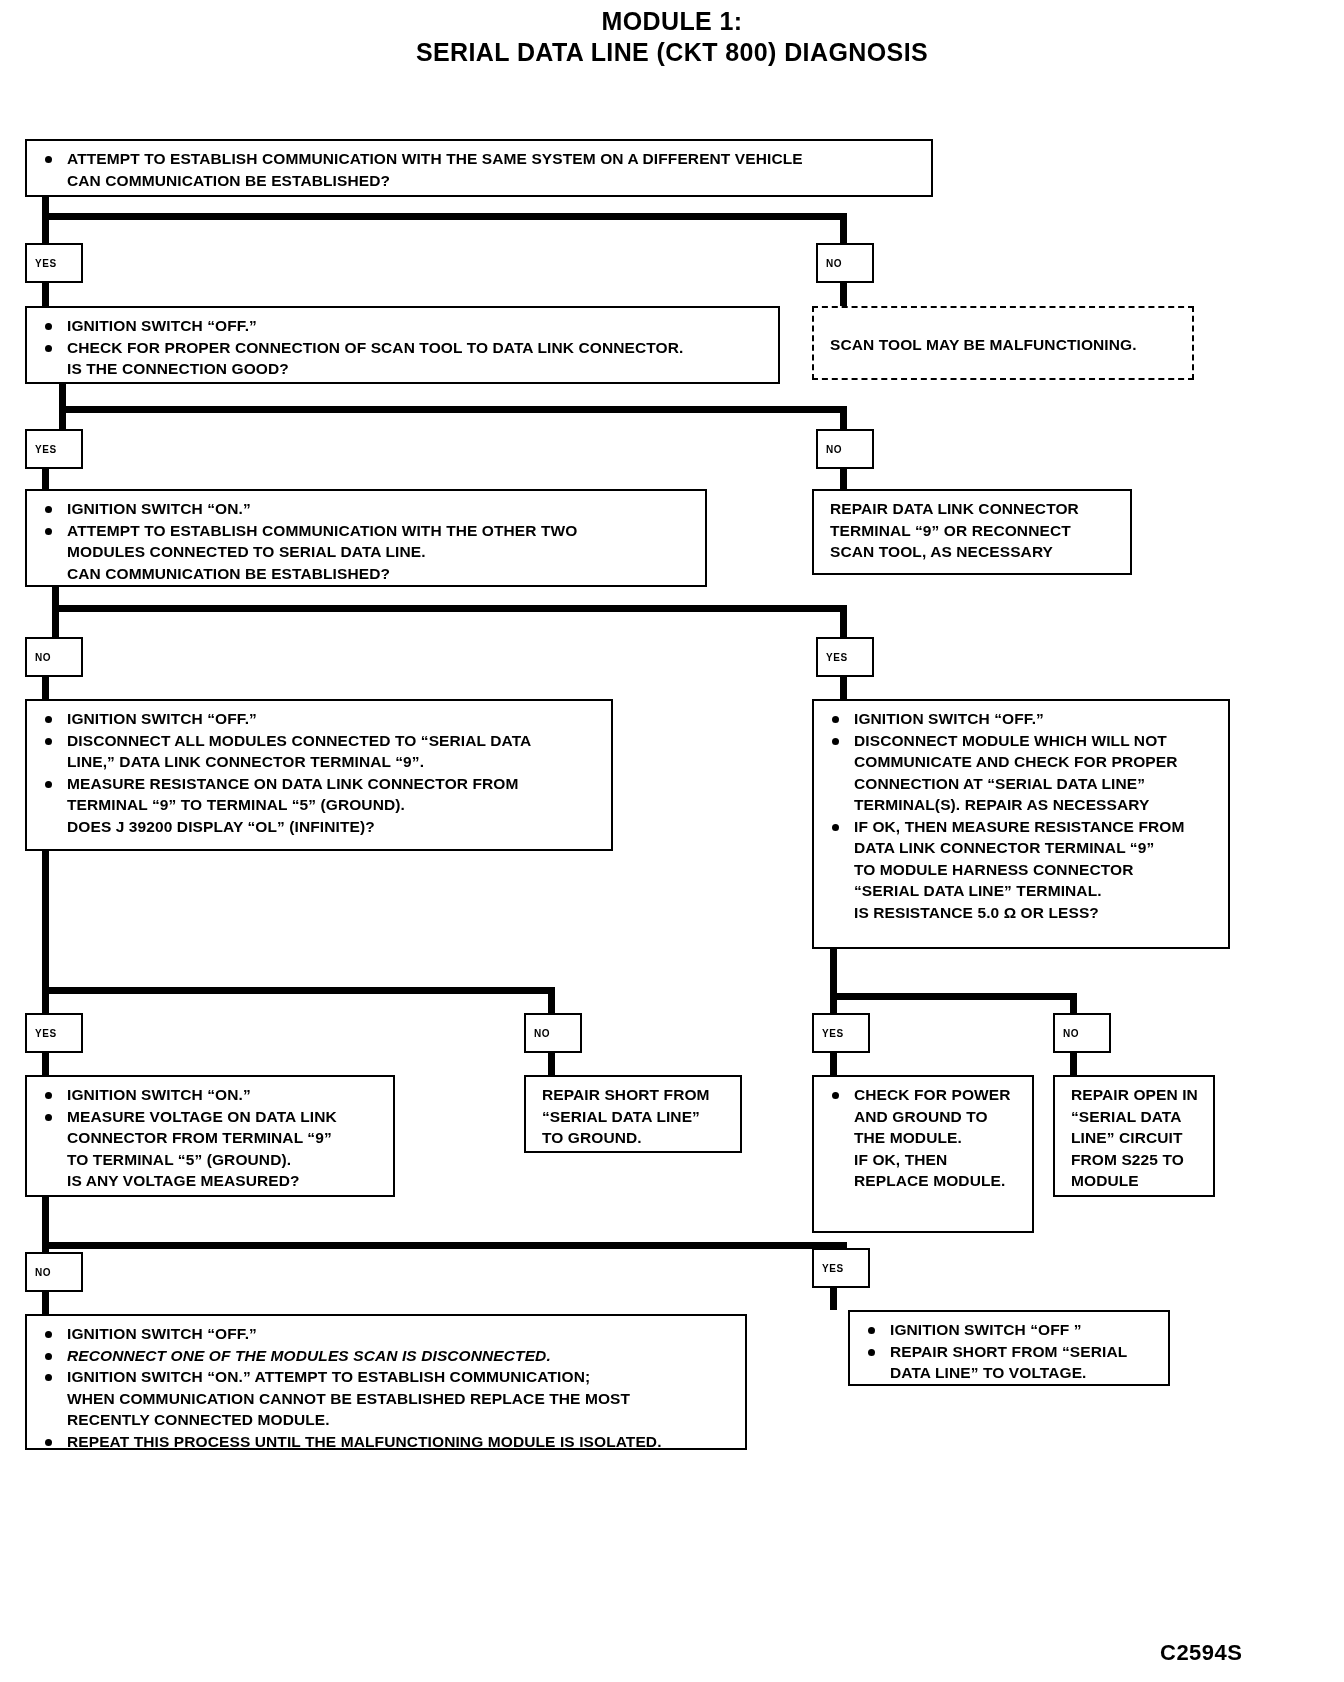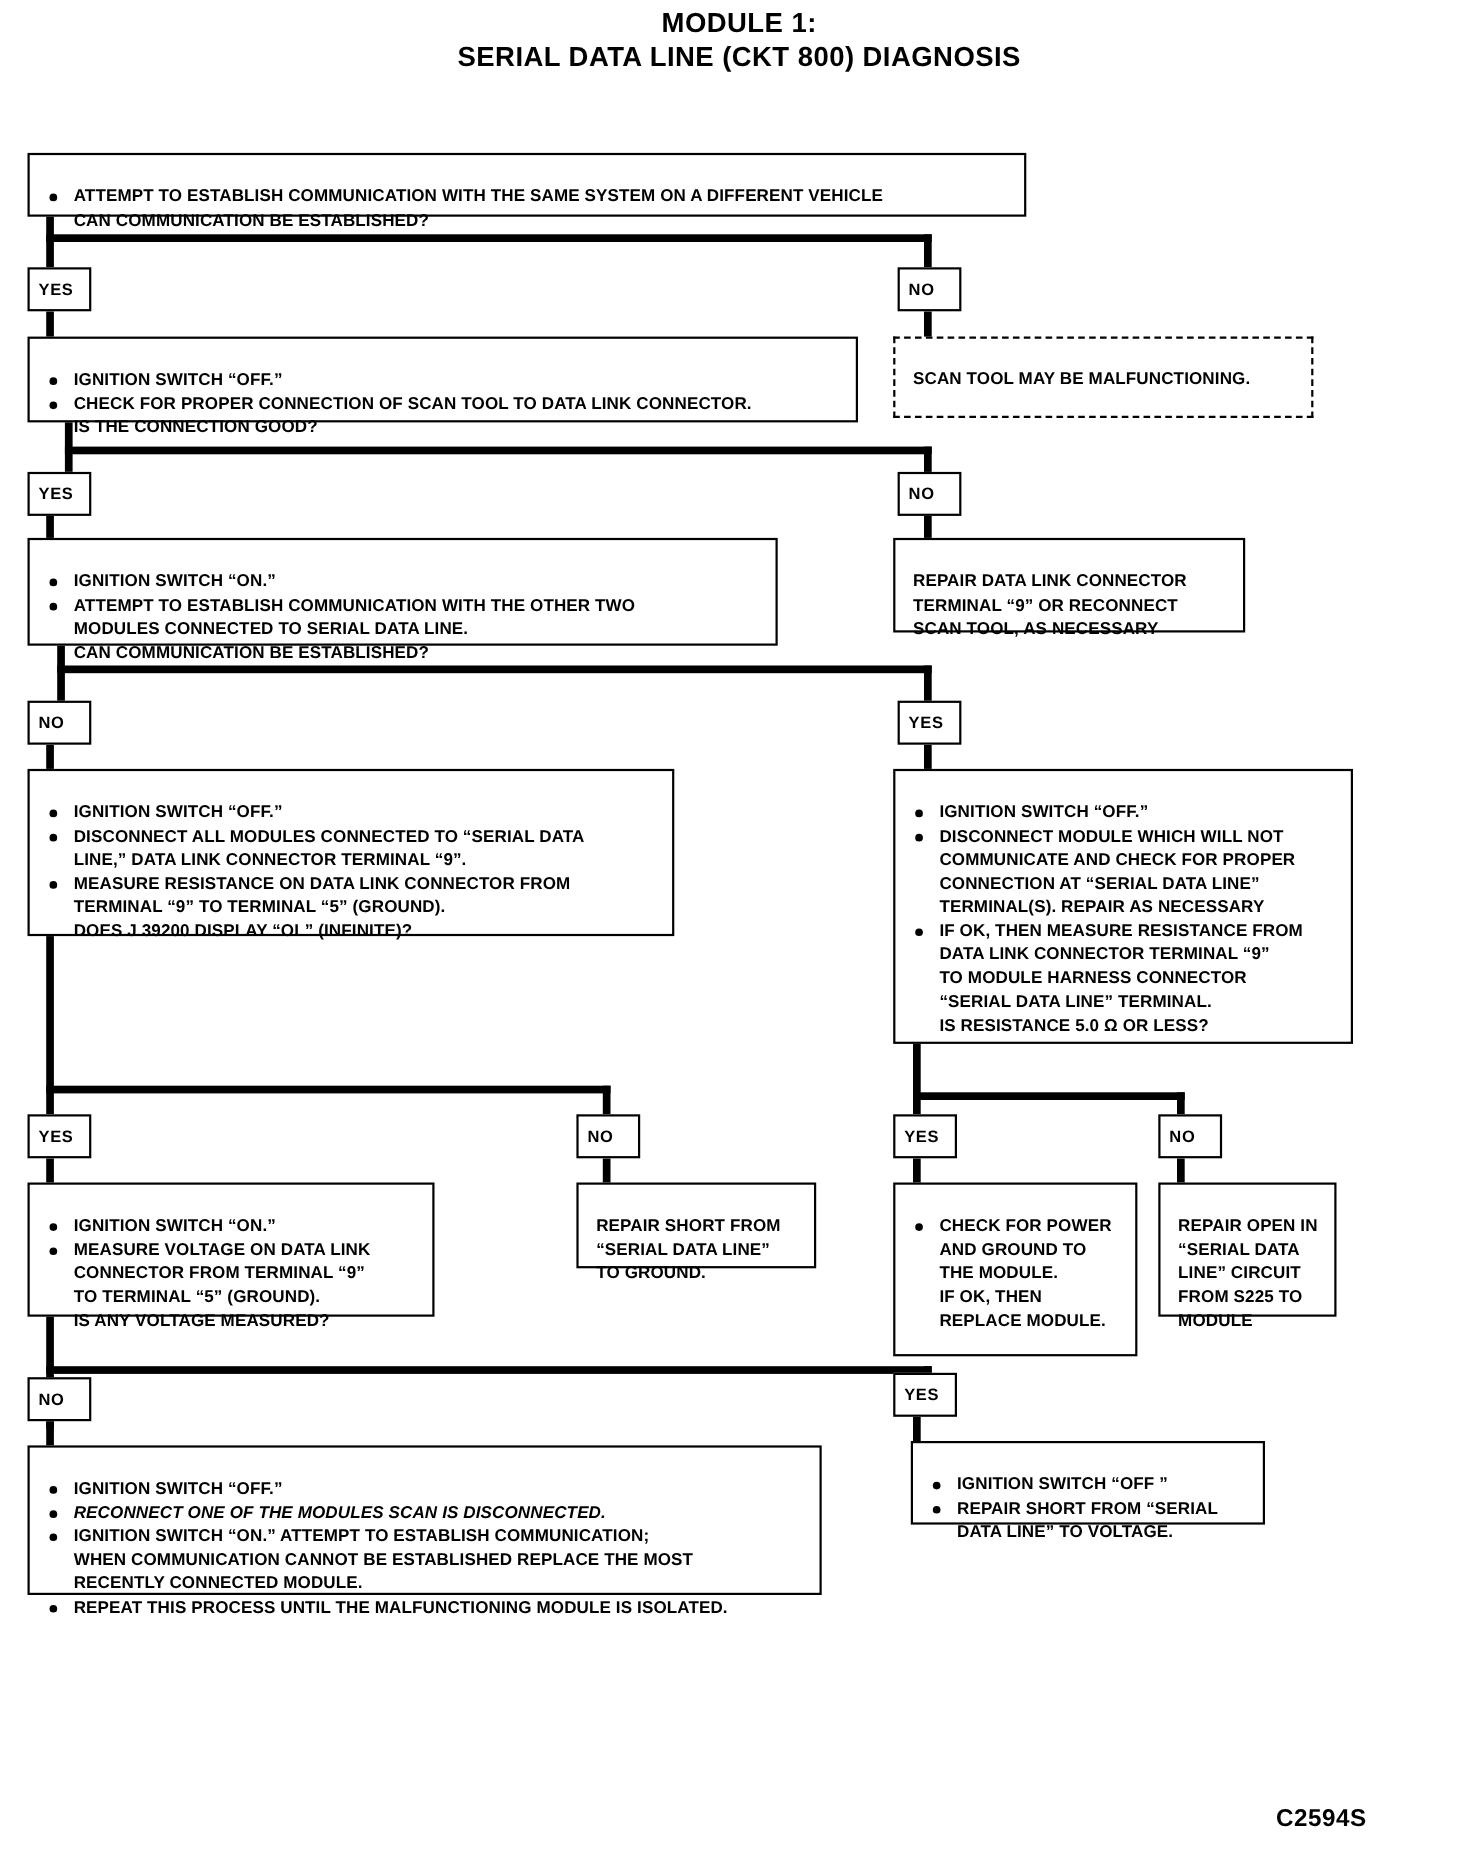--- a/index.html
+++ b/index.html
@@ -15,21 +15,21 @@
     position:absolute;left:0;width:1344px;text-align:center;
     font-weight:bold;letter-spacing:.4px;
   }
   .title .l1{font-size:25px;line-height:30px;}
   .title .l2{font-size:25px;line-height:32px;}
 
   
   .box{
     position:absolute;box-sizing:border-box;
     border:2.5px solid #000;background:#fff;
-    padding:27px 10px 8px 10px;
+    padding:7px 10px 8px 10px;
   }
   .box.dashed{border:2.5px dashed #000;}
 
   
   .li{
     position:relative;padding-left:30px;
     font-size:15.5px;line-height:21.5px;font-weight:bold;
     letter-spacing:.1px;white-space:pre-line;
   }
   .li.bul::before{
@@ -39,21 +39,21 @@
   .li.ital{font-style:italic;}
   .li.plain{padding-left:6px;}
   .li.nb{padding-left:30px;}
 
   
   .tag{
     position:absolute;box-sizing:border-box;
     border:2.5px solid #000;background:#fff;
     display:flex;align-items:center;justify-content:flex-start;
     padding-left:8px;
-    font-size:15px;font-weight:bold;letter-spacing:.6px;
+    font-size:10px;font-weight:bold;letter-spacing:.6px;
     width:58px;height:40px;
     z-index:3;
   }
 
   
   .v{position:absolute;background:#000;width:7px;z-index:1;}
   .h{position:absolute;background:#000;height:7px;z-index:1;}
 
   
   .code{
@@ -234,21 +234,21 @@
 
   <div class="box" style="left:25px;top:1314px;width:722px;height:136px;">
     <div class="li bul">IGNITION SWITCH “OFF.”</div>
     <div class="li bul ital">RECONNECT ONE OF THE MODULES SCAN IS DISCONNECTED.</div>
     <div class="li bul">IGNITION SWITCH “ON.”  ATTEMPT TO ESTABLISH COMMUNICATION;
 WHEN COMMUNICATION CANNOT BE ESTABLISHED REPLACE THE MOST
 RECENTLY CONNECTED MODULE.</div>
     <div class="li bul">REPEAT THIS PROCESS UNTIL THE MALFUNCTIONING MODULE IS ISOLATED.</div>
   </div>
 
-  <div class="box" style="left:828px;top:1310px;width:322px;height:76px;">
+  <div class="box" style="left:848px;top:1310px;width:322px;height:76px;">
     <div class="li bul">IGNITION SWITCH “OFF ”</div>
     <div class="li bul">REPAIR SHORT FROM “SERIAL
 DATA LINE” TO VOLTAGE.</div>
   </div>
 
   <div class="code" style="left:1160px;top:1640px;">C2594S</div>
 
 </div>
 
 </body></html>

